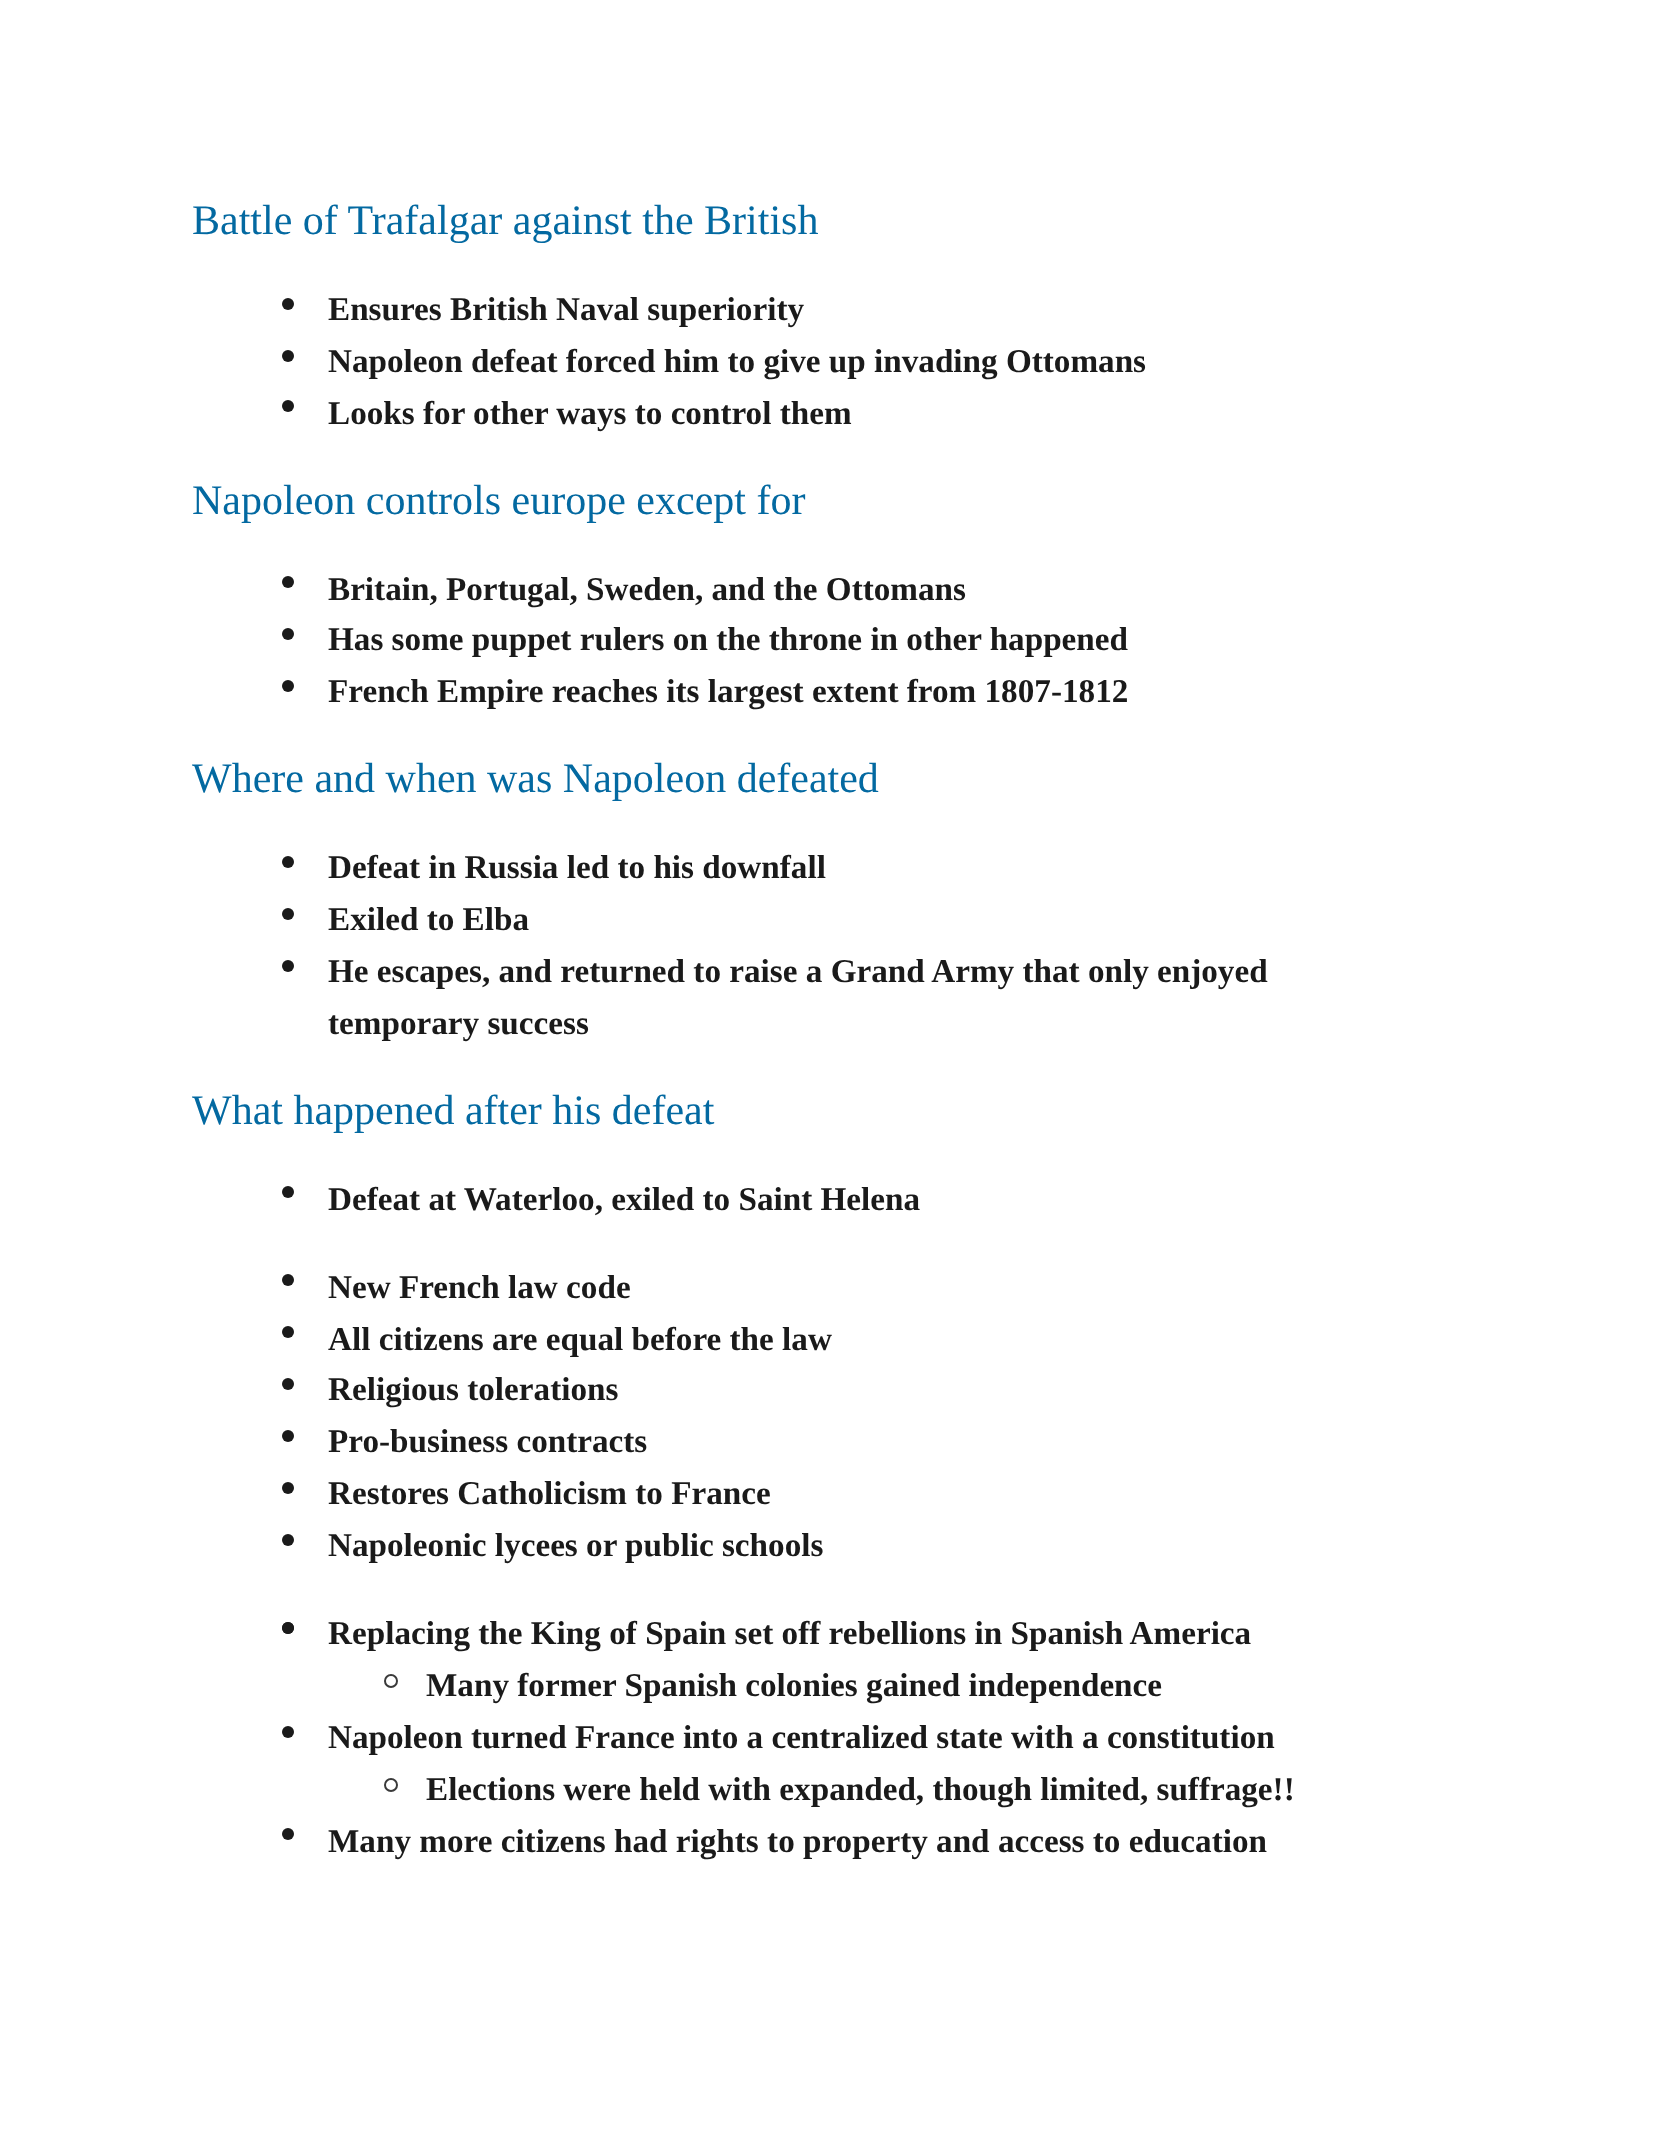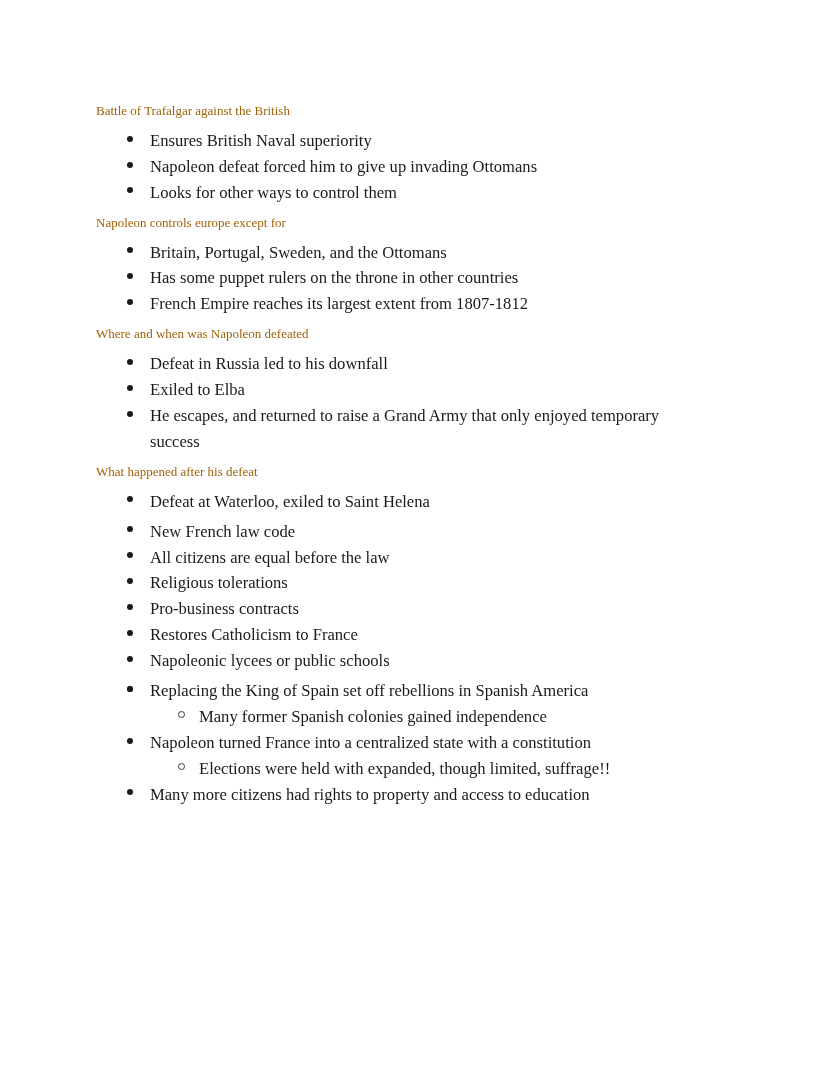--- a/index.html
+++ b/index.html
@@ -26,29 +26,30 @@
     position: absolute;
     left: 96px;
     top: 98px;
     width: 618px;
   }
   .block {
     margin: 0;
     padding: 0;
   }
   .heading-line {
-    font-size: 13px;
-    line-height: 25.9px;
-    color: #a16207;
+    font-size: 21px;
+    line-height: 25.9px;
+    color: #0369a1;
     white-space: nowrap;
   }
   ul.lvl1 {
     list-style: none;
-    margin: 4px;
-    padding: 0;
+    margin: 18px;
+    padding: 0;
+    font-weight: bold;
   }
   ul.lvl2 {
     list-style: none;
     margin: 0;
     padding: 0;
   }
   li.item {
     position: relative;
     font-size: 16.6px;
     line-height: 25.9px;
@@ -122,21 +123,21 @@
       </div>
       <div class="block">
         <div class="heading-line">Napoleon controls europe except for</div>
         <ul class="lvl1">
           <li class="item lvl1-item">
             <span class="bullet-mark"><span class="dot"></span></span>
             <span class="item-text">Britain, Portugal, Sweden, and the Ottomans</span>
           </li>
           <li class="item lvl1-item">
             <span class="bullet-mark"><span class="dot"></span></span>
-            <span class="item-text">Has some puppet rulers on the throne in other countries</span>
+            <span class="item-text">Has some puppet rulers on the throne in other happened</span>
           </li>
           <li class="item lvl1-item">
             <span class="bullet-mark"><span class="dot"></span></span>
             <span class="item-text">French Empire reaches its largest extent from 1807-1812</span>
           </li>
         </ul>
       </div>
       <div class="block">
         <div class="heading-line">Where and when was Napoleon defeated</div>
         <ul class="lvl1">

